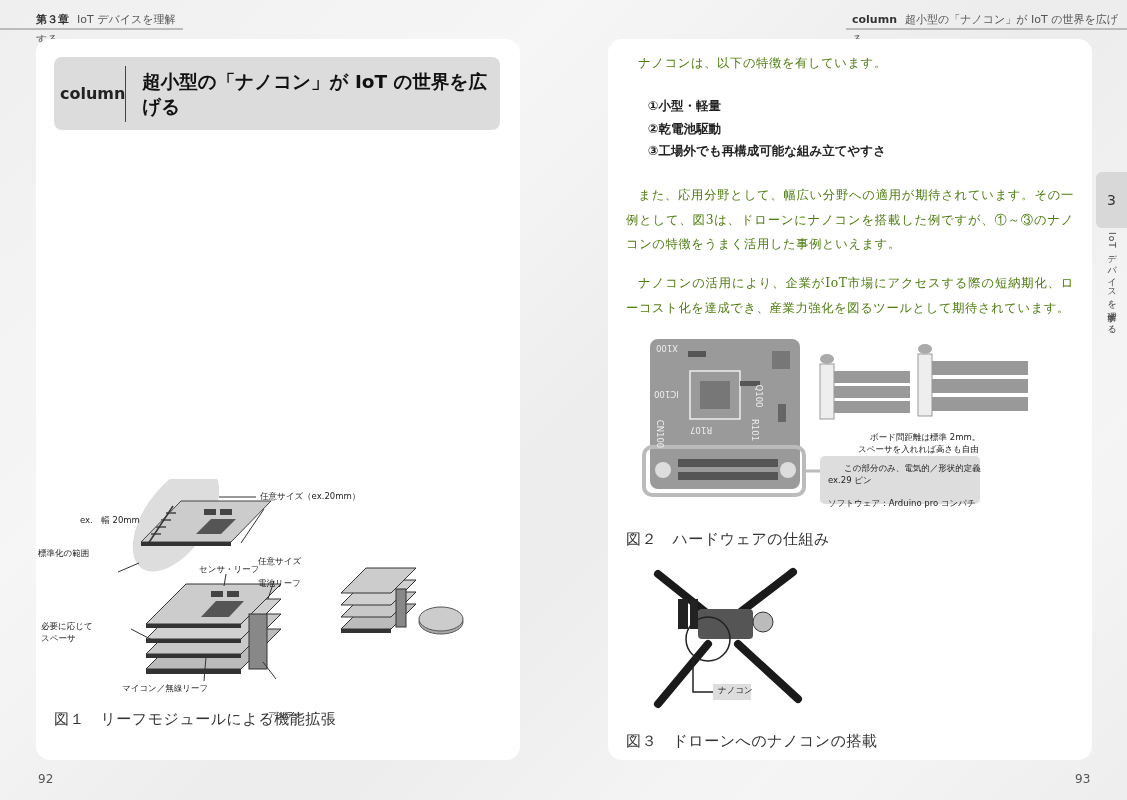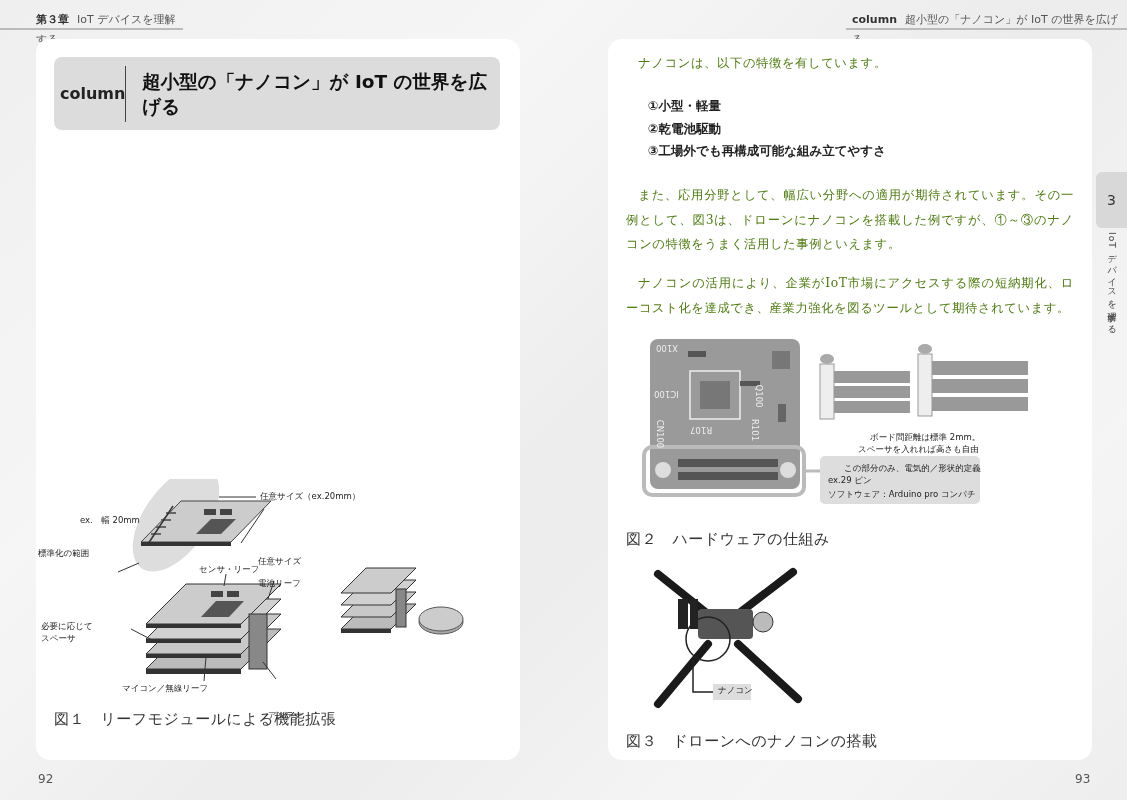--- a/index.html
+++ b/index.html
@@ -211,21 +211,21 @@
     <span class="fig-label" style="left:48px;top:14px;color:#eee;transform:rotate(180deg);">X100</span>
     <span class="fig-label" style="left:46px;top:60px;color:#eee;transform:rotate(180deg);">IC100</span>
     <span class="fig-label" style="left:140px;top:62px;color:#eee;transform:rotate(90deg);">Q100</span>
     <span class="fig-label" style="left:82px;top:96px;color:#eee;transform:rotate(180deg);">R107</span>
     <span class="fig-label" style="left:136px;top:96px;color:#eee;transform:rotate(90deg);">R101</span>
     <span class="fig-label" style="left:38px;top:100px;color:#eee;transform:rotate(90deg);">CN100</span>
     <span class="fig-label" style="left:262px;top:103px;">ボード間距離は標準 2mm。</span>
     <span class="fig-label" style="left:250px;top:115px;">スペーサを入れれば高さも自由</span>
     <span class="fig-label" style="left:220px;top:134px;margin-left:16px;">この部分のみ、電気的／形状的定義</span>
     <span class="fig-label" style="left:220px;top:146px;">ex.29 ピン</span>
-    <span class="fig-label" style="left:220px;top:160px;">ソフトウェア：Arduino pro コンパチ</span>
+    <span class="fig-label" style="left:220px;top:169px;">ソフトウェア：Arduino pro コンパチ</span>
   </div>
   <div class="caption" style="left:18px;top:491px;">図２　ハードウェアの仕組み</div>
 
   <div style="position:absolute;left:30px;top:525px;width:170px;height:150px;">
     <svg width="170" height="150">
       <g stroke="#1a1a1a" stroke-width="8" stroke-linecap="round">
         <line x1="20" y1="10" x2="70" y2="50"></line>
         <line x1="155" y1="8" x2="100" y2="50"></line>
         <line x1="100" y1="80" x2="160" y2="135"></line>
         <line x1="70" y1="80" x2="20" y2="140"></line>

